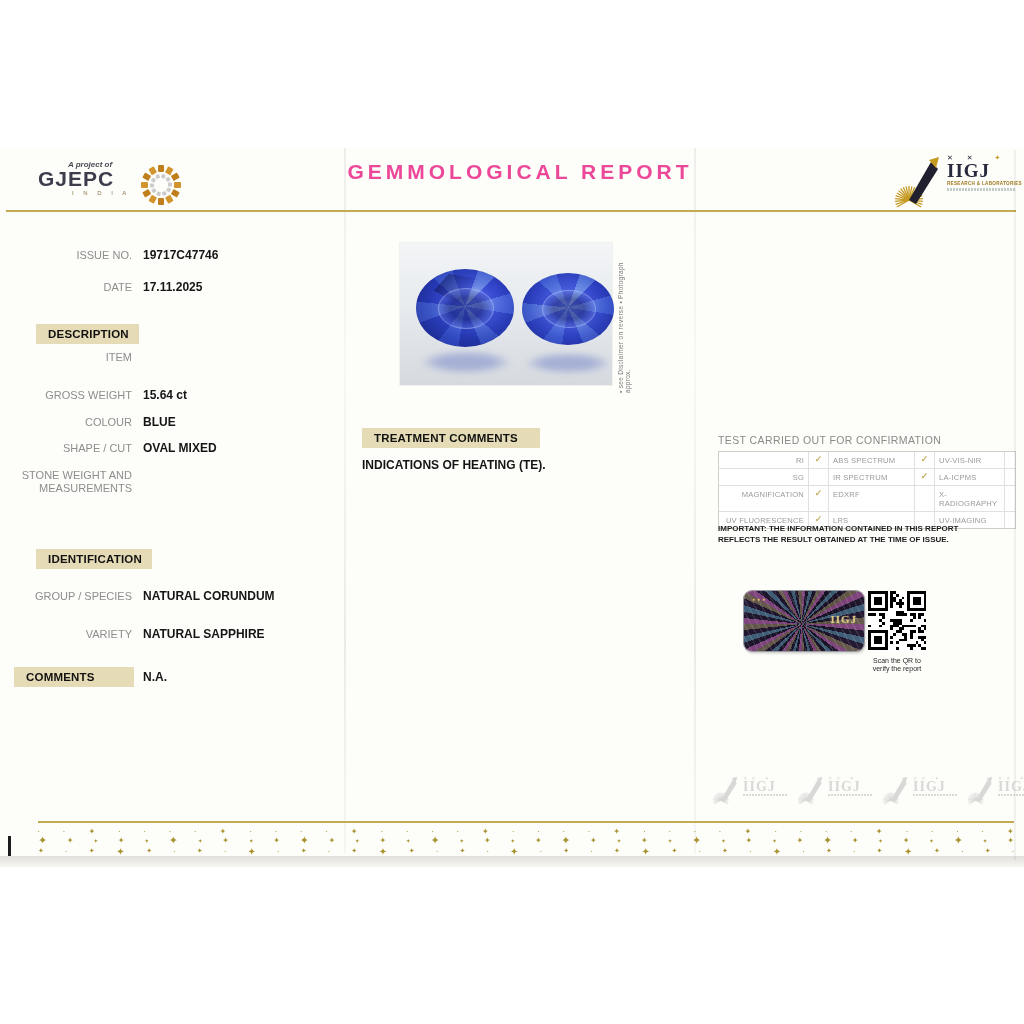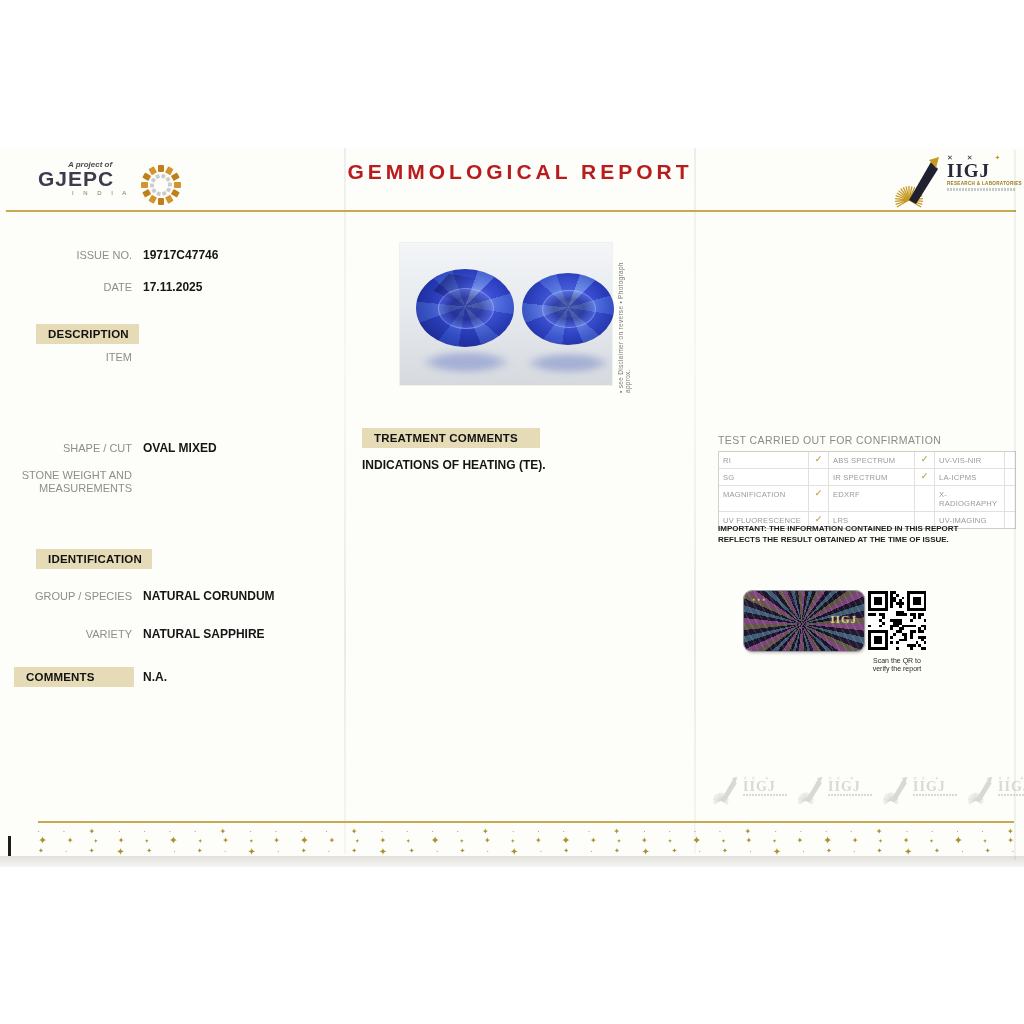--- a/index.html
+++ b/index.html
@@ -13,21 +13,21 @@
   #scan-right { position:absolute; left:1014px; top:150px; width:2px; height:710px; background:rgba(0,0,0,.05); }
 
   
   .gold-rule { position:absolute; left:6px; right:8px; top:210px; height:2px; background:#c4ab52; }
   #gjepc { position:absolute; left:38px; top:160px; width:140px; height:48px; }
   #gjepc .tagline { font-style:italic; font-size:8px; color:#4a4a52; font-weight:bold; margin-left:30px; }
   #gjepc .name { font-size:21px; font-weight:bold; color:#3c3c4c; letter-spacing:1px; line-height:20px; }
   #gjepc .country { font-size:6px; letter-spacing:4px; color:#8a7848; margin-left:34px; margin-top:1px; }
   #gjepc-mosaic { position:absolute; left:100px; top:2px; }
   #report-title { position:absolute; left:345px; top:160px; width:350px; text-align:center;
-    font-size:21px; font-weight:bold; letter-spacing:4px; color:#b91c1c; }
+    font-size:21px; font-weight:bold; letter-spacing:4px; color:#ec4899; }
   #iigj { position:absolute; left:893px; top:152px; width:125px; height:58px; }
   #iigj .burst { position:absolute; left:0; top:2px; }
   #iigj .txt { position:absolute; left:54px; top:2px; width:70px; }
   #iigj .stars { font-size:7px; color:#2a2a3e; letter-spacing:6px; }
   #iigj .stars .gold { color:#c59a21; }
   #iigj .name { font-family:"Liberation Serif", serif; font-size:19px; font-weight:bold; color:#28283c; letter-spacing:1px; line-height:17px; }
   #iigj .sub { font-size:4.6px; font-weight:bold; color:#9d761c; letter-spacing:.3px; margin-top:2px; white-space:nowrap; }
   #iigj .fineprint { margin-top:2px; width:68px; height:3px;
     background:repeating-linear-gradient(90deg,#9aa 0 2px, transparent 2px 3px); opacity:.6; }
 
@@ -67,21 +67,21 @@
   #treatment-chip { left:362px; top:428px; }
   #treatment-value { position:absolute; left:362px; top:458px; font-size:12px; font-weight:bold; color:#151515; }
 
   
   #tests-title { position:absolute; left:718px; top:434px; font-size:10.5px; color:#8a8a8a; letter-spacing:.4px; }
   #tests-table { position:absolute; left:718px; top:451px; width:298px; border:1px solid #cfcfcb; background:#fff; }
   .trow { display:grid; grid-template-columns:90px 20px 86px 20px 70px 12px; border-bottom:1px solid #e0e0dc; }
   .trow:last-child { border-bottom:none; }
   .tcell { font-size:7.6px; color:#9a9a9a; padding:4px 4px 3px 4px; border-right:1px solid #e0e0dc; min-height:16px; letter-spacing:.2px; }
   .tcell:last-child { border-right:none; }
-  .tcell.lab.c0 { }
+  .tcell.lab.c0 { text-align:right; }
   .tcell.chk { text-align:center; padding-top:2px; }
   .tick { color:#c2af63; font-size:9px; font-weight:bold; }
 
   #important { position:absolute; left:718px; top:524px; width:252px; font-size:8px; font-weight:bold; color:#1c1c1c; line-height:10.5px; }
 
   
   #hologram { position:absolute; left:744px; top:591px; width:120px; height:60px; border-radius:8px;
     background:
       radial-gradient(circle at 52% 55%, rgba(0,0,0,.95) 0 9px, rgba(0,0,0,.4) 13px, transparent 20px),
       repeating-conic-gradient(from 0deg at 48% 55%, rgba(240,120,220,.45) 0 6deg, rgba(20,10,40,.2) 6deg 12deg, rgba(120,220,255,.35) 12deg 18deg, rgba(30,15,50,.25) 18deg 24deg, rgba(255,230,140,.30) 24deg 30deg),
@@ -187,20 +187,28 @@
     <div class="val">19717C47746</div>
   </div>
   <div class="fieldrow" style="left:0; top:280px">
     <div class="lab">DATE</div>
     <div class="val">17.11.2025</div>
   </div>
 
   <div class="chip" style="left:36px; top:324px">DESCRIPTION</div>
   <div class="fieldrow" style="left:0; top:350px">
     <div class="lab">ITEM</div>
+  </div>
+  <div class="fieldrow" style="left:0; top:388px">
+    <div class="lab">GROSS WEIGHT</div>
+    <div class="val">15.64 ct</div>
+  </div>
+  <div class="fieldrow" style="left:0; top:415px">
+    <div class="lab">COLOUR</div>
+    <div class="val">BLUE</div>
   </div>
   <div class="fieldrow" style="left:0; top:441px">
     <div class="lab">SHAPE / CUT</div>
     <div class="val">OVAL MIXED</div>
   </div>
   <div class="fieldrow" style="left:0; top:468px">
     <div class="lab" style="line-height:13px">STONE WEIGHT AND MEASUREMENTS</div>
   </div>
 
   <div class="chip" style="left:36px; top:549px">IDENTIFICATION</div>

